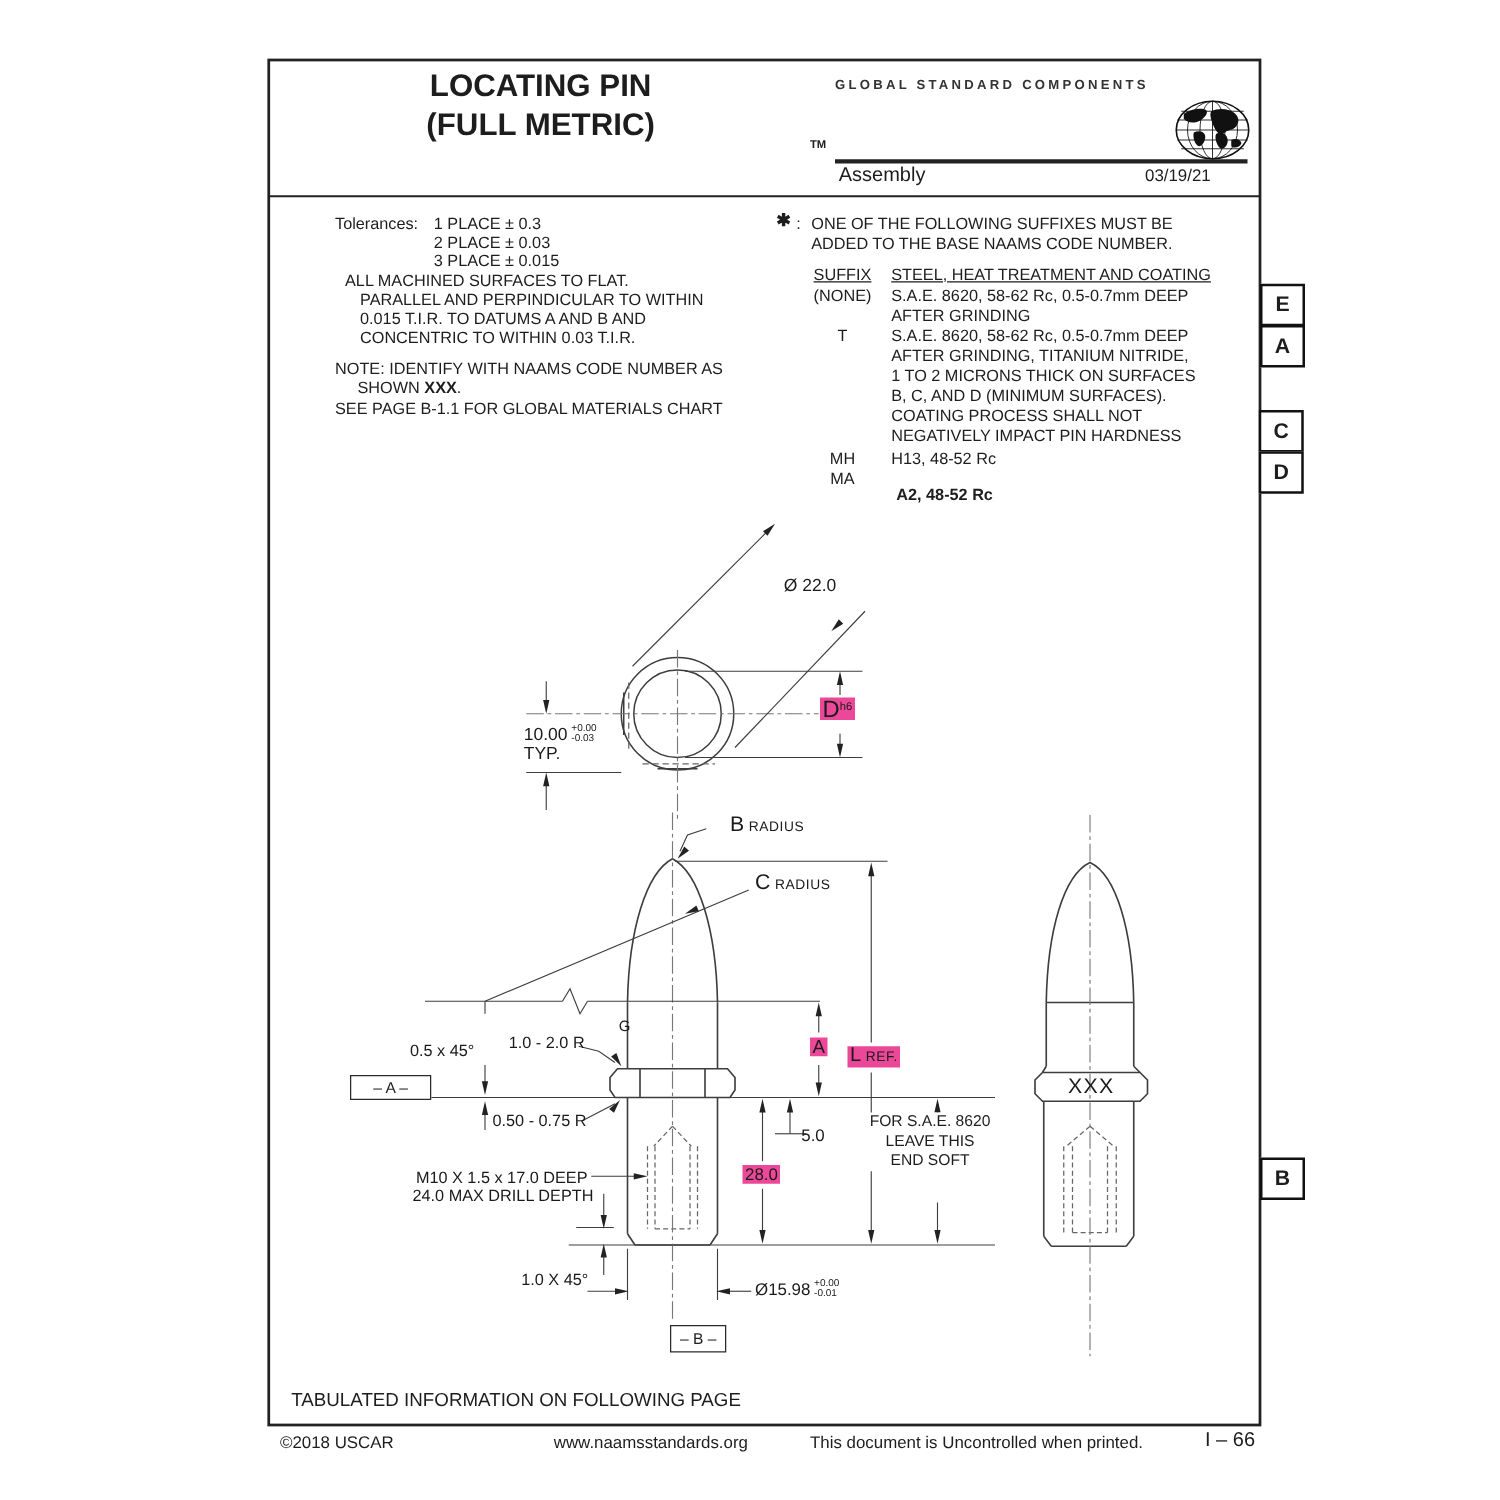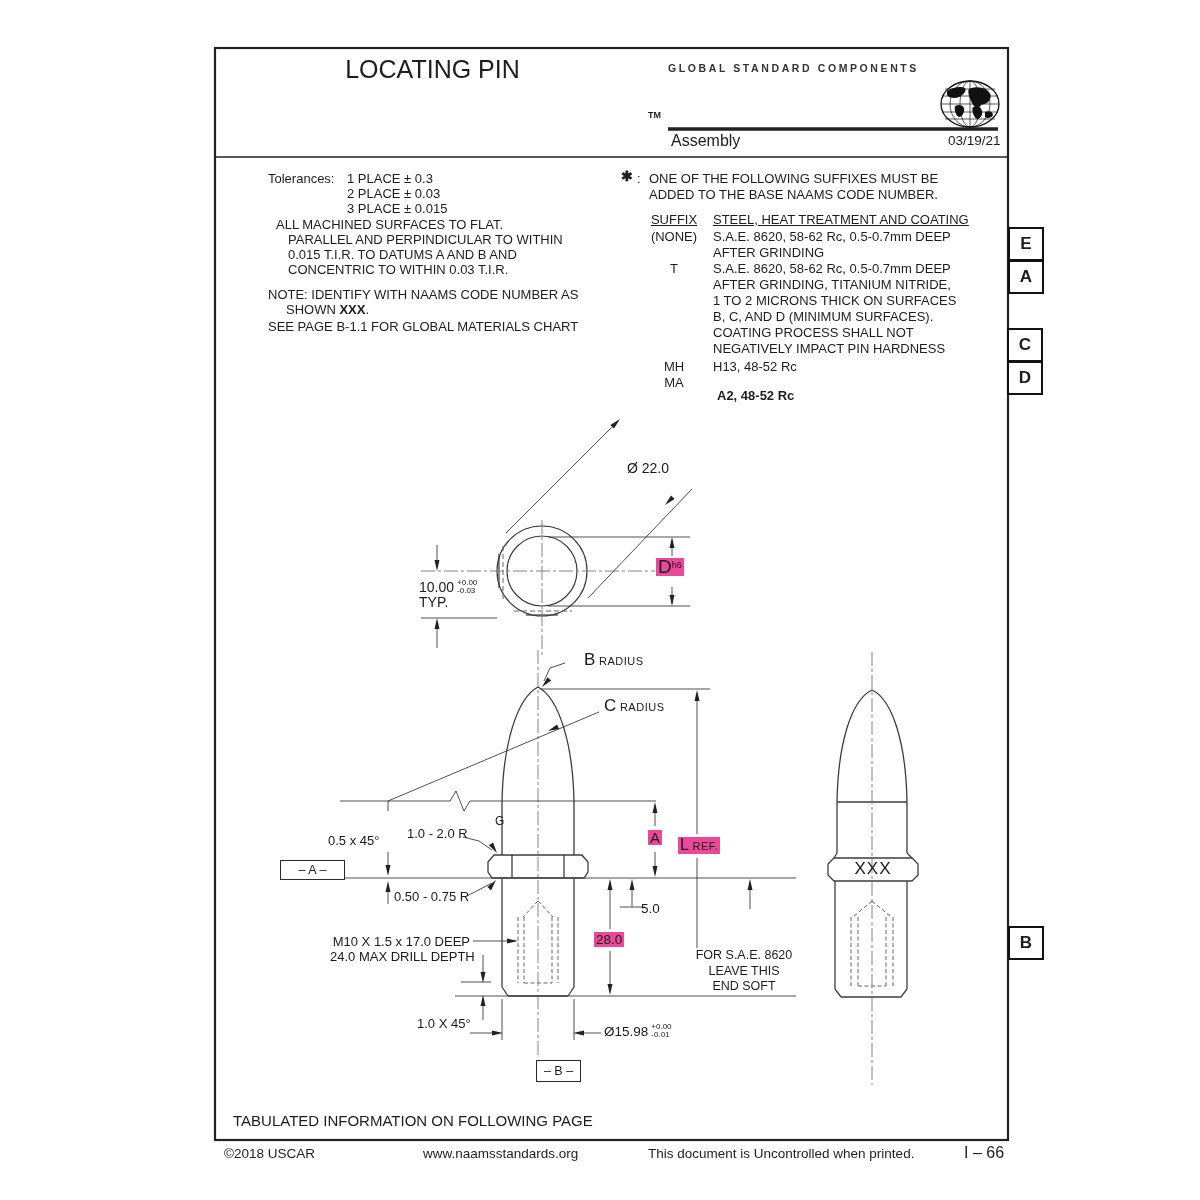--- a/index.html
+++ b/index.html
@@ -5,21 +5,21 @@
   html,body{margin:0;padding:0;background:#fff;}
   #page{position:relative;width:1200px;height:1200px;background:#ffffff;
         font-family:"Liberation Sans", sans-serif;color:#1d1d1d;overflow:hidden;}
   .abs{position:absolute;white-space:nowrap;}
   .t13{font-size:13px;line-height:15px;}
   .dim{font-size:13px;line-height:15px;color:#1a1a1a;}
   .dimbg{background:#ec4899;padding:0 2px;}
   .bigletter{font-size:17px;}
   .smallcaps{font-size:11px;letter-spacing:.5px;}
   .supstack{display:inline-flex;flex-direction:column;font-size:8px;line-height:8px;vertical-align:top;margin-left:3px;margin-top:-1px;}
-  .title{font-weight:normal;font-size:25px;line-height:31px;text-align:center;}
+  .title{font-weight:bold;font-size:25px;line-height:31px;text-align:center;}
   .zonebox{position:absolute;width:32px;height:30px;border:2px solid #111;background:#fff;
            display:flex;align-items:center;justify-content:center;font-weight:bold;font-size:17px;}
   .datumbox{position:absolute;border:1.4px solid #2a2a2a;background:#fff;font-size:12.5px;
             display:flex;align-items:center;justify-content:center;}
   .und{text-decoration:underline;}
   .bold{font-weight:bold;}
   .soft{width:100px;text-align:center;font-size:12.5px;line-height:15.5px;background:#fff;}
   .rt{text-align:right;}
 </style>
 </head>
@@ -173,20 +173,21 @@
       <polygon points="750,995 747.5,984 752.5,984"></polygon>
       <polygon points="483,983 480.5,972 485.5,972"></polygon>
       <polygon points="483,995 480.5,1006 485.5,1006"></polygon>
       <polygon points="503,1033 492,1030.5 492,1035.5"></polygon>
       <polygon points="573,1033 584,1030.5 584,1035.5"></polygon>
     </g>
   </svg>
 
   <div class="abs title" style="left:215px;top:54px;width:435px;">
     <div>LOCATING PIN</div>
+    <div>(FULL METRIC)</div>
   </div>
 
   <div class="abs" style="left:668px;top:62px;font-size:10.5px;font-weight:bold;letter-spacing:2.6px;color:#333;">GLOBAL STANDARD COMPONENTS</div>
   <div class="abs" style="left:648px;top:110px;font-size:9px;font-weight:bold;text-align:center;">TM</div>
 
   <svg class="abs" style="left:939px;top:79px;" width="62" height="50">
     <ellipse cx="31" cy="25" rx="29" ry="23" fill="#fff" stroke="#111" stroke-width="1.3"></ellipse>
     <g stroke="#111" stroke-width="0.7" fill="none">
       <line x1="3" y1="17" x2="59" y2="17"></line>
       <line x1="2" y1="25" x2="60" y2="25"></line>
@@ -200,21 +201,21 @@
     <g fill="#111" stroke="none">
       <path d="M 8,12 C 14,8 22,7 26,9 C 28,12 24,16 20,18 C 16,20 10,19 8,16 Z"></path>
       <path d="M 16,27 C 20,25 24,26 25,29 C 26,33 23,38 20,38 C 17,37 15,31 16,27 Z"></path>
       <path d="M 30,10 C 36,7 44,8 48,11 C 52,14 53,18 50,22 C 47,26 44,24 41,27 C 38,30 35,28 33,24 C 31,20 28,13 30,10 Z"></path>
       <path d="M 34,28 C 38,26 42,28 43,32 C 44,36 41,40 38,40 C 35,39 32,31 34,28 Z"></path>
       <path d="M 46,33 C 50,31 54,33 54,36 C 53,39 48,40 46,38 Z"></path>
     </g>
   </svg>
 
   <div class="abs" style="left:671px;top:132px;font-size:16px;">Assembly</div>
-  <div class="abs" style="left:916px;top:133px;font-size:13.5px;margin-left:32px;">03/19/21</div>
+  <div class="abs" style="left:916px;top:133px;font-size:13.5px;">03/19/21</div>
 
   <div class="abs t13" style="left:268px;top:171px;">Tolerances:</div>
   <div class="abs t13" style="left:347px;top:171px;">1 PLACE ± 0.3</div>
   <div class="abs t13" style="left:347px;top:186px;">2 PLACE ± 0.03</div>
   <div class="abs t13" style="left:347px;top:201px;">3 PLACE ± 0.015</div>
   <div class="abs t13" style="left:276px;top:217px;">ALL MACHINED SURFACES TO FLAT.</div>
   <div class="abs t13" style="left:288px;top:232px;">PARALLEL AND PERPINDICULAR TO WITHIN</div>
   <div class="abs t13" style="left:288px;top:247px;">0.015 T.I.R. TO DATUMS A AND B AND</div>
   <div class="abs t13" style="left:288px;top:262px;">CONCENTRIC TO WITHIN 0.03 T.I.R.</div>
   <div class="abs t13" style="left:268px;top:287px;">NOTE: IDENTIFY WITH NAAMS CODE NUMBER AS</div>
@@ -274,25 +275,25 @@
   <div class="abs dim" style="left:641px;top:901px;font-size:13.5px;">5.0</div>
   <div class="abs dim dimbg" style="left:594px;top:932px;font-size:13.5px;">28.0</div>
   <div class="abs dim" style="left:417px;top:1016px;">1.0 X 45°</div>
   <div class="abs dim" style="left:604px;top:1024px;font-size:13.5px;"><span>Ø15.98</span><span class="supstack">
         <span>+0.00</span>
         <span>-0.01</span>
       </span></div>
   <div class="datumbox" style="left:536px;top:1060px;width:43px;height:20px;">– B –</div>
 
   <div class="abs dim" style="left:828px;top:861px;width:90px;text-align:center;font-size:17px;letter-spacing:1px;">XXX</div>
-  <div class="abs soft" style="left:694px;top:948px;">
+  <div class="abs soft" style="left:694px;top:890px;">
     <div>FOR S.A.E. 8620</div>
     <div>LEAVE THIS</div>
     <div>END SOFT</div>
   </div>
 
   <div class="abs" style="left:233px;top:1112px;font-size:15px;">TABULATED INFORMATION ON FOLLOWING PAGE</div>
   <div class="abs" style="left:224px;top:1146px;font-size:13.5px;">©2018 USCAR</div>
-  <div class="abs" style="left:423px;top:1146px;font-size:13.5px;">www.naamsstandards.org</div>
+  <div class="abs" style="left:443px;top:1146px;font-size:13.5px;">www.naamsstandards.org</div>
   <div class="abs" style="left:648px;top:1146px;font-size:13.5px;">This document is Uncontrolled when printed.</div>
   <div class="abs" style="left:964px;top:1144px;font-size:16px;">I – 66</div>
 
 </div>
 
 </body></html>

